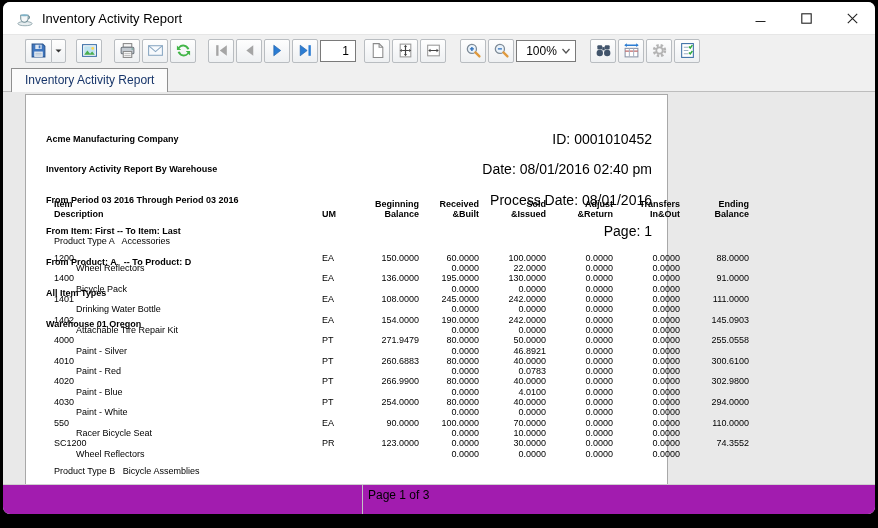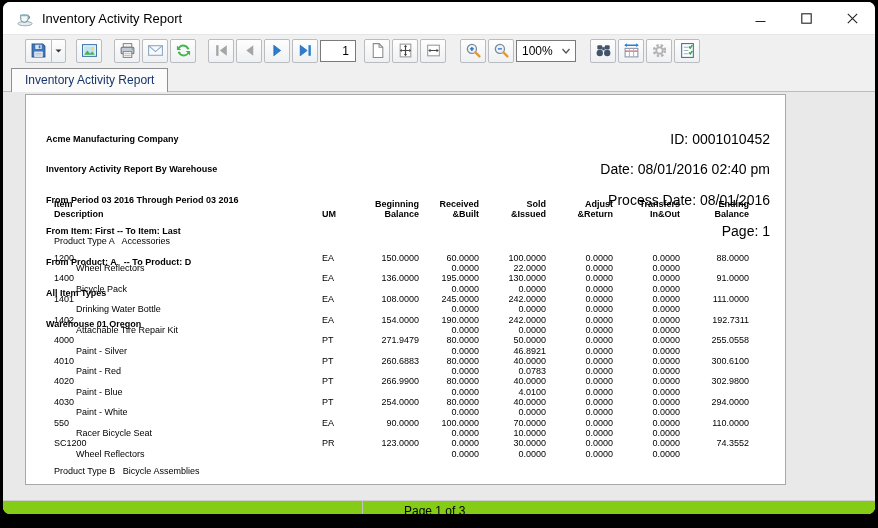--- a/index.html
+++ b/index.html
@@ -24,44 +24,44 @@
   .tb-btn.narrow { min-width:14px; }
   .tb-btn.narrow svg { width:9px; height:17px; }
   .split { display:flex; margin-right:2px; }
   .split .tb-btn { margin-right:0; }
   .split .tb-btn:first-child { border-right:none; border-top-right-radius:0; border-bottom-right-radius:0; }
   .split .tb-btn:last-child { border-top-left-radius:0; border-bottom-left-radius:0; }
   .gap8 { width:8px; } .gap10 { width:10px; } .gap12 { width:12px; }
   .page-input { width:36px; height:22px; border:1px solid #7a7a7a; font-size:12px; text-align:right; padding-right:6px;
                 font-family:"Liberation Sans",sans-serif; background:#fff; }
   .zoom-combo { width:60px; height:22px; border:1px solid #7a7a7a; background:#fff; display:flex; align-items:center;
-                font-size:12px; padding-left:5px; margin-right:2px; cursor:default; }
+                font-size:12px; padding-left:5px; margin-right:2px; cursor:default;text-align:center; }
   .zoom-combo .zc-label { flex:1 1 auto; }
   .zoom-combo svg { width:10px; height:10px; margin-right:4px; }
   
   .tabbar { height:26px; background:#f0f0f0; border-bottom:1px solid #bdbdbd; display:flex; align-items:flex-end; flex:0 0 auto; }
   .tab { margin-left:8px; margin-bottom:-1px; background:#fbfbfb; border:1px solid #8f8f8f; border-bottom:none;
          padding:4px 13px 5px 13px; font-size:12px; color:#17356a; cursor:default; }
   
   .content { flex:1 1 auto; background:#e9e9e9; position:relative; overflow:hidden; }
-  .page { position:absolute; left:22px; top:2px; width:761px; height:391px; background:#fff; border:1px solid #a8a8a8; }
+  .page { position:absolute; left:22px; top:2px; width:643px; height:391px; background:#fff; border:1px solid #a8a8a8; }
   .rpt { font-size:9px; line-height:10.3px; color:#000; }
   .rpt-head-left  { position:absolute; left:20px; top:18px; font-weight:bold; white-space:pre; }
   .rpt-head-left  div { font-size:9px; line-height:10.3px; }
   .rpt-head-right { position:absolute; right:15px; top:18px; text-align:right; white-space:pre; }
   .rpt-head-right div { font-size:14px; line-height:10.3px; }
   .rpt-table { position:absolute; left:28px; top:104px; width:695px; border-collapse:collapse; table-layout:fixed; }
   .rpt-table th, .rpt-table td { padding:0; font-size:9px; line-height:10.3px; white-space:nowrap; font-weight:normal; }
   .rpt-table thead th { font-weight:bold; text-align:right; vertical-align:bottom; }
   .rpt-table thead th.l { text-align:left; }
   .rpt-table td.n { text-align:right; }
   .rpt-table td.c-desc { padding-left:22px; }
   .rpt-table td.group { white-space:pre; }
   
-  .statusbar { height:14px; background:#84cc16; border-top:1px solid #cfcfcf; display:flex; flex:0 0 auto; font-size:12px;gap:36px; }
+  .statusbar { height:30px; background:#a21caf; border-top:1px solid #cfcfcf; display:flex; flex:0 0 auto; font-size:12px; }
   .sb-left { width:360px; border-right:1px solid #c3c3c3; }
   .sb-page { padding-left:5px; line-height:21px; color:#000; }
 </style>
 </head>
 <body>
 
 <div class="window">
 
   <div class="titlebar">
     <span class="app-icon">
@@ -380,21 +380,21 @@
               <td class="n"></td>
             </tr>
             <tr>
               <td class="c-item">1402</td>
               <td class="c-um">EA</td>
               <td class="n">154.0000</td>
               <td class="n">190.0000</td>
               <td class="n">242.0000</td>
               <td class="n">0.0000</td>
               <td class="n">0.0000</td>
-              <td class="n">192.7311</td>
+              <td class="n">145.0903</td>
             </tr>
             <tr>
               <td class="c-desc">Attachable Tire Repair Kit</td>
               <td></td>
               <td class="n"></td>
               <td class="n">0.0000</td>
               <td class="n">0.0000</td>
               <td class="n">0.0000</td>
               <td class="n">0.0000</td>
               <td class="n"></td>

